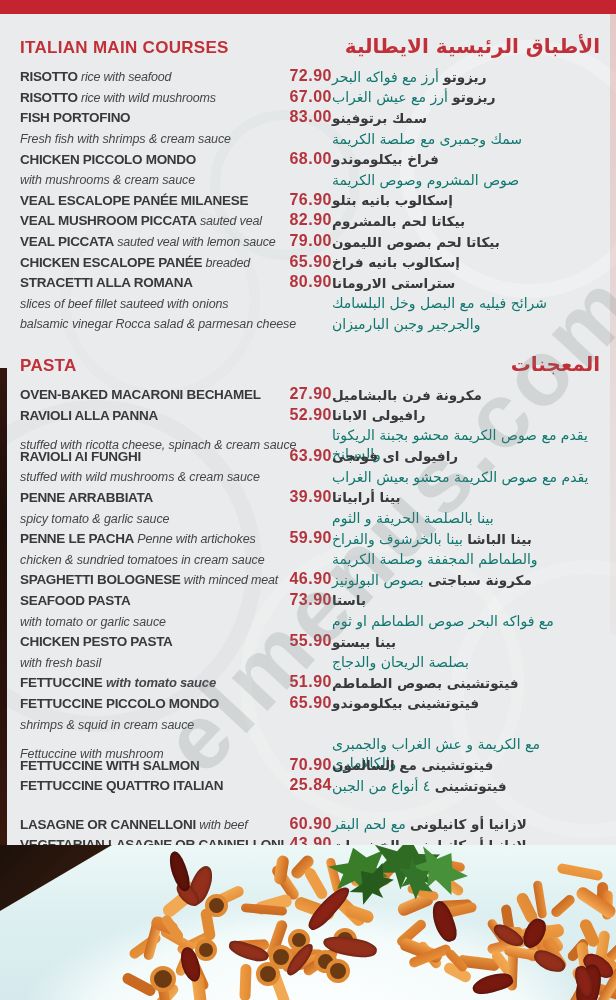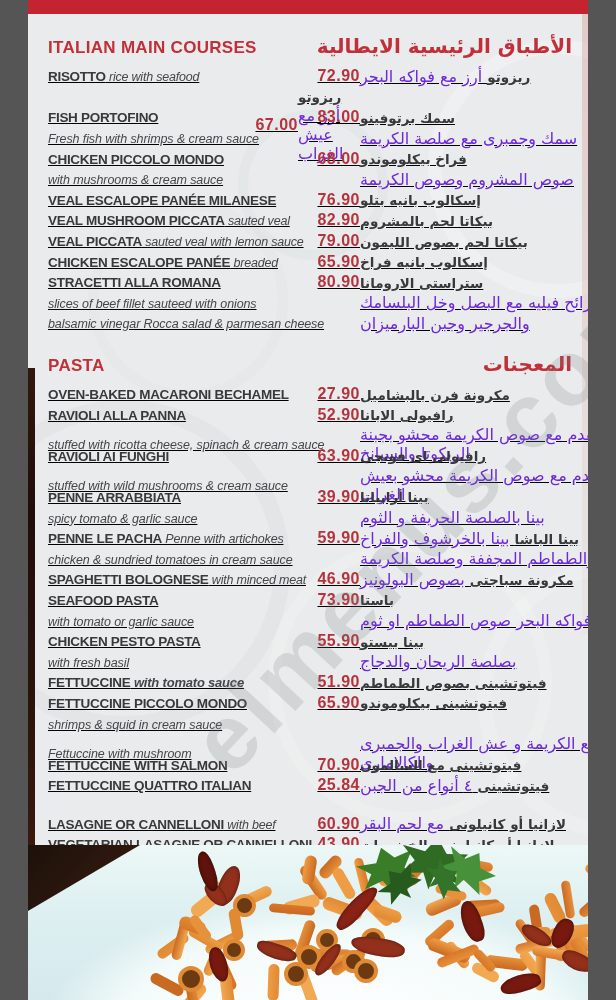--- a/index.html
+++ b/index.html
@@ -1,16 +1,16 @@
 <!DOCTYPE html>
 <html><head>
 <meta charset="utf-8">
 <style>
   html,body{margin:0;padding:0;background:#555;}
-  .page{position:relative;width:560px;height:1000px;margin:0 auto;background:#e9ebec;
+  .page{position:relative;width:616px;height:1000px;margin:0 auto;background:#e9ebec;
         overflow:hidden;font-family:"Liberation Sans",sans-serif;}
   
   .topbar{position:absolute;top:0;left:0;right:0;height:14px;background:#c42430;z-index:4;}
   
   .sw{position:absolute;border-radius:50%;pointer-events:none;z-index:1;}
   .sw1{left:400px;top:40px;width:230px;height:230px;border:14px solid rgba(255,255,255,0.55);opacity:.5;}
   .sw2{left:-70px;top:400px;width:300px;height:300px;border:16px solid rgba(210,215,219,0.6);opacity:.45;}
   .sw3{left:240px;top:540px;width:260px;height:260px;border:12px solid rgba(255,255,255,0.5);opacity:.4;}
   .sw4{left:210px;top:110px;width:130px;height:130px;border:10px solid rgba(213,218,221,0.6);opacity:.4;}
   .sw5{left:450px;top:560px;width:250px;height:250px;border:14px solid rgba(255,255,255,0.45);opacity:.4;}
@@ -23,34 +23,34 @@
   
   .watermark{position:absolute;left:-90px;top:470px;width:980px;z-index:7;pointer-events:none;
       font-size:92px;font-weight:bold;letter-spacing:5px;color:rgba(116,124,131,0.20);
       transform:rotate(-47deg);text-align:center;}
   
   .content{position:absolute;top:14px;left:0;right:0;padding:20px 16px 0 20px;z-index:5;}
   .sec-head{display:flex;justify-content:space-between;align-items:baseline;height:26px;}
   .en-title{margin:0;font-size:17px;font-weight:bold;color:#c13038;letter-spacing:.3px;}
   .ar-title{margin:0;font-size:20px;font-weight:bold;color:#c13038;direction:rtl;
       font-family:"DejaVu Sans",sans-serif;}
-  .rows{margin-top:6px;text-decoration:underline;}
+  .rows{margin-top:6px;}
   .sec2{margin-top:18px;}
   .mrow{display:grid;grid-template-columns:250px 62px 268px;height:20.6px;align-items:center;}
   .mrow.gap{height:18px;}
   .cell-en{white-space:nowrap;overflow:visible;}
   .nm{font-size:13.5px;font-weight:bold;color:#39393b;letter-spacing:-0.3px;}
   .ds{font-size:12.5px;font-style:italic;color:#46464a;letter-spacing:-0.2px;}
   .dsb{font-weight:bold;font-size:13px;}
   .sub-en{font-size:12.5px;font-style:italic;color:#46464a;letter-spacing:-0.1px;}
   .cell-pr{font-size:16px;font-weight:bold;color:#b4333d;text-align:right;letter-spacing:.5px;}
   .cell-ar{direction:rtl;text-align:left;font-family:"DejaVu Sans",sans-serif;padding-right:0;}
   .cell-ar{text-align:left;}
   .arm{font-size:13.5px;font-weight:bold;color:#39393b;}
-  .arr{font-size:16px;color:#6d28d9;}
+  .arr{font-size:14px;color:#0f766e;}
   
   .photo{position:absolute;left:0;bottom:0;width:616px;height:155px;overflow:hidden;z-index:8;
       background:linear-gradient(180deg,#ecf8f6 0%,#ddeff1 45%,#d5e9ec 100%);}
   .plate{position:absolute;left:-80px;top:12px;width:780px;height:330px;border-radius:50%;
       background:radial-gradient(closest-side,#feffff 0%,#f3fbfa 55%,rgba(243,251,250,0) 75%);}
   .pn{position:absolute;border-radius:6px;}
   .rg{position:absolute;border-radius:50%;background:#6b3a12;}
   .tm{position:absolute;}
   .lf{position:absolute;clip-path:polygon(50% 0,68% 28%,100% 22%,80% 55%,95% 80%,55% 72%,50% 100%,38% 70%,5% 78%,22% 50%,0 25%,35% 30%);}
   .wedge{position:absolute;left:0;top:0;width:112px;height:66px;
@@ -75,20 +75,21 @@
         <h2 class="en-title">ITALIAN MAIN COURSES</h2>
         <h2 class="ar-title">الأطباق الرئيسية الايطالية</h2>
       </div>
       <div class="rows">
           <div class="mrow">
             <div class="cell-en"><span class="nm">RISOTTO</span><span class="ds"> rice with seafood</span></div>
             <div class="cell-pr">72.90</div>
             <div class="cell-ar"><span class="arm">ريزوتو</span><span class="arr"> أرز مع فواكه البحر</span></div>
           </div>
           <div class="mrow">
+            <div class="cell-en"><span class="nm">RISOTTO</span><span class="ds"> rice with wild mushrooms</span></div>
             <div class="cell-pr">67.00</div>
             <div class="cell-ar"><span class="arm">ريزوتو</span><span class="arr"> أرز مع عيش الغراب</span></div>
           </div>
           <div class="mrow">
             <div class="cell-en"><span class="nm">FISH PORTOFINO</span></div>
             <div class="cell-pr">83.00</div>
             <div class="cell-ar"><span class="arm">سمك برتوفينو</span></div>
           </div>
           <div class="mrow subrow">
             <div class="cell-en"><span class="sub-en">Fresh fish with shrimps &amp; cream sauce</span></div>

